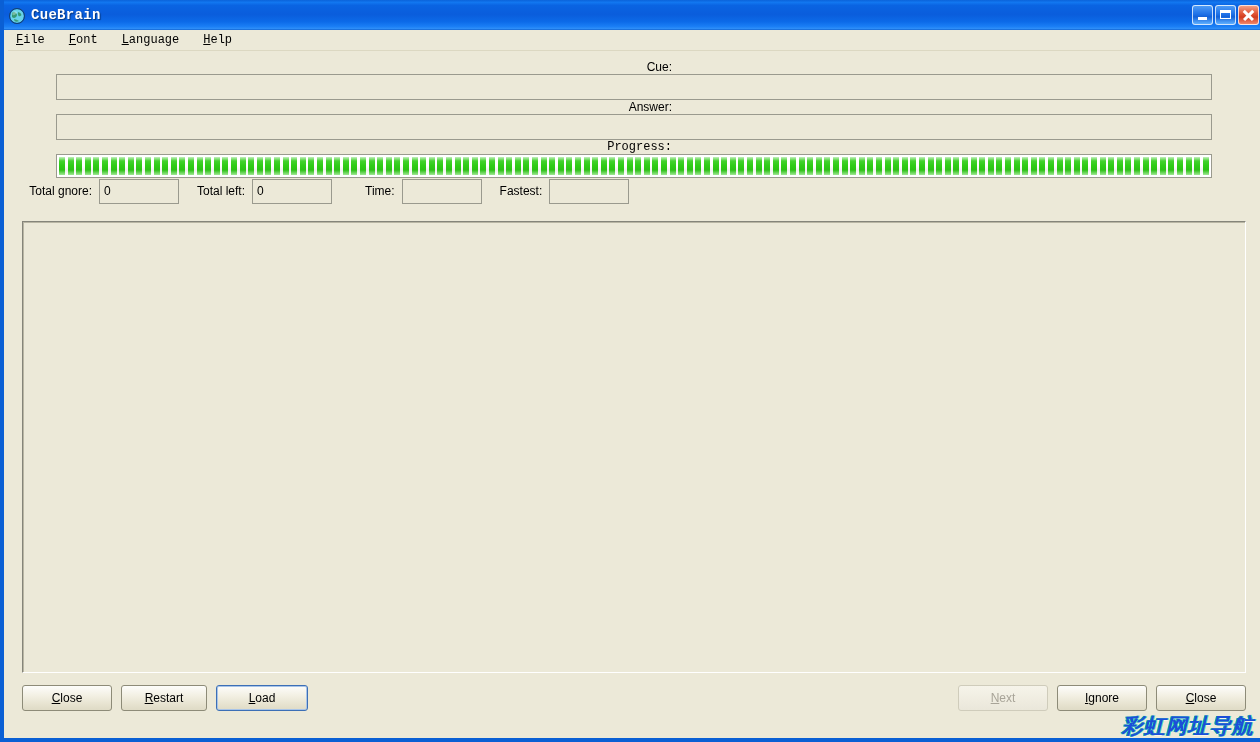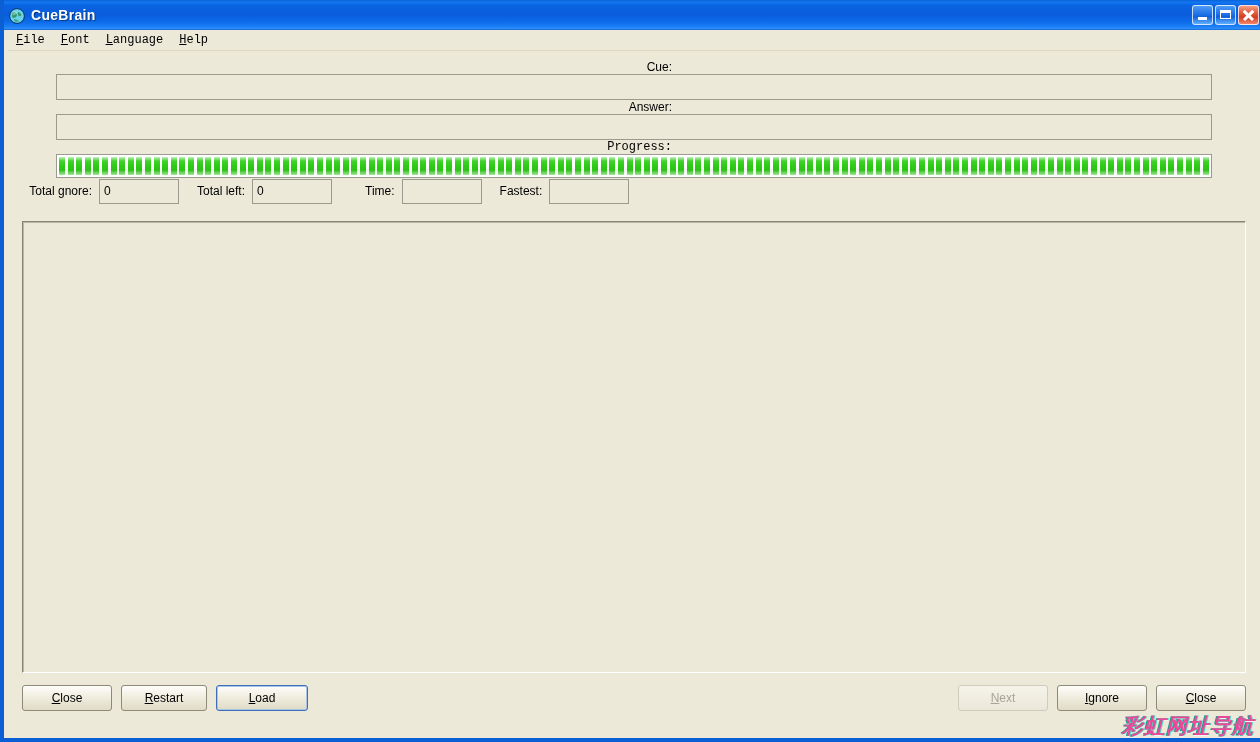--- a/index.html
+++ b/index.html
@@ -52,21 +52,21 @@
   }
   .title-icon {
     width: 18px; height: 18px;
     margin-right: 5px;
     flex: 0 0 auto;
     position: relative;
     top: 1px;
   }
   .title-text {
     color: #ffffff;
-    font-family: Liberation Sans, sans-serif;
+    font-family: Liberation Mono, monospace;
     font-weight: bold;
     font-size: 14px;
     letter-spacing: 0.3px;
     text-shadow: 1px 1px 1px rgba(0,0,0,0.45);
     flex: 1 1 auto;
     white-space: nowrap;
     overflow: hidden;
   }
   .win-buttons {
     display: flex;
@@ -118,20 +118,21 @@
     left: 4px; top: 30px;
     width: 1252px;
     height: 21px;
     background: #ece9d8;
     display: flex;
     align-items: center;
     padding-left: 8px;
     box-sizing: border-box;
     border-bottom: 1px solid #dcd8c2;
     user-select: none;
+    gap: 8px;
   }
   .menu-item {
     font-family: "Liberation Mono", monospace;
     font-size: 12px;
     color: #000000;
     padding: 2px 8px 2px 0;
     margin-right: 8px;
     cursor: default;
     white-space: nowrap;
   }
@@ -450,13 +451,13 @@
         </span>
       <span class="btn" id="btn-close">
           <span class="acc">C</span>
           <span>lose</span>
         </span>
     </div>
 
   </div>
 </div>
 
-<div class="watermark" style="color: #ec4899;">彩虹网址导航</div>
+<div class="watermark" style="color: #1d4ed8;">彩虹网址导航</div>
 
 </body></html>

